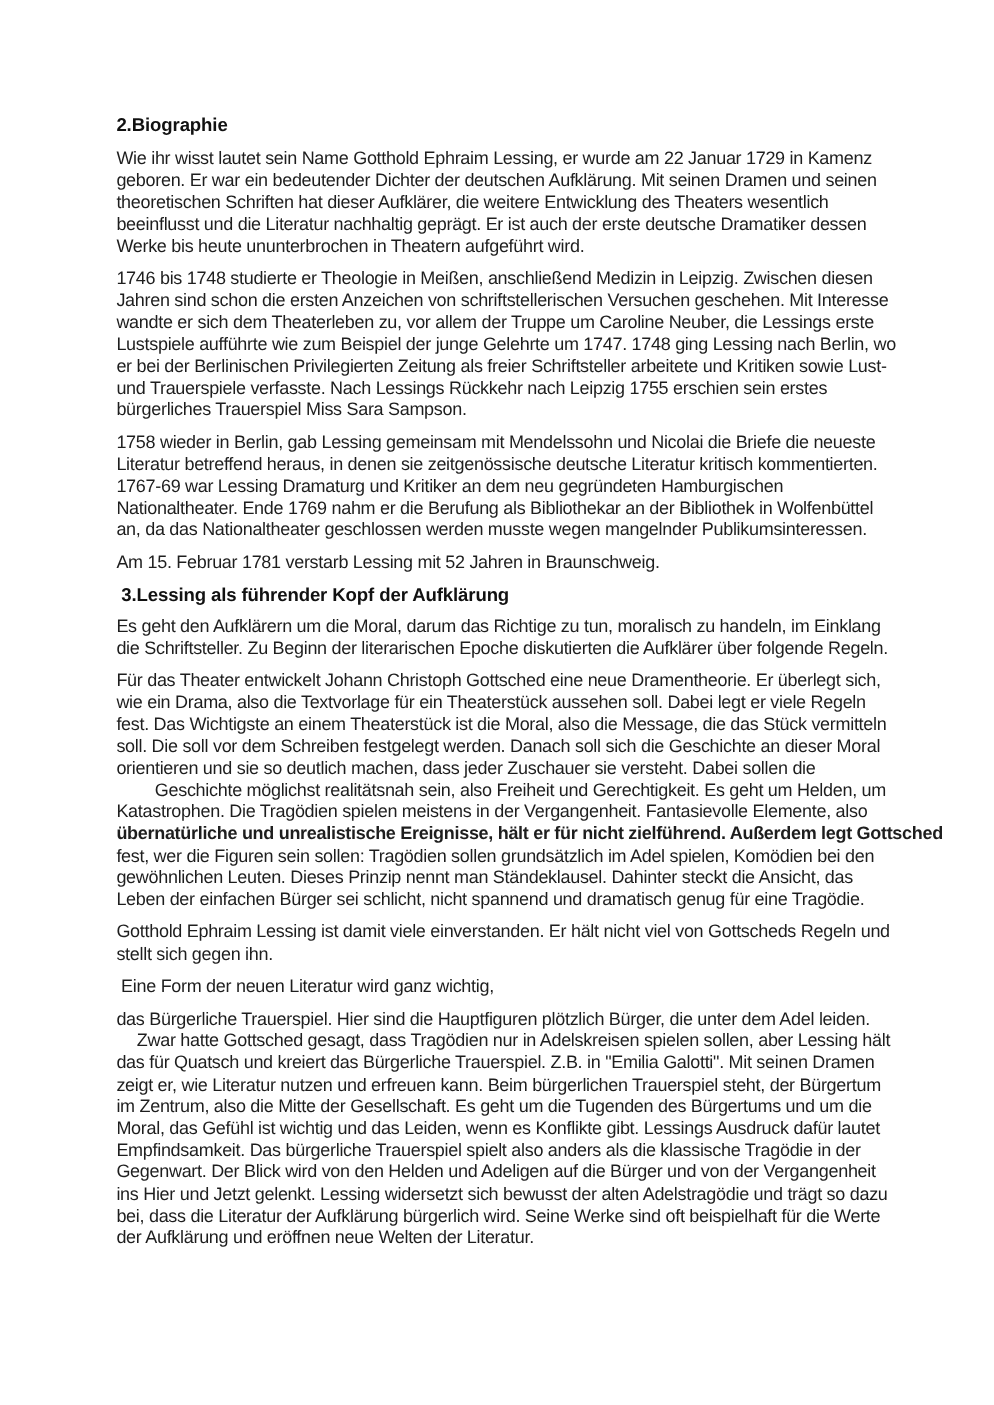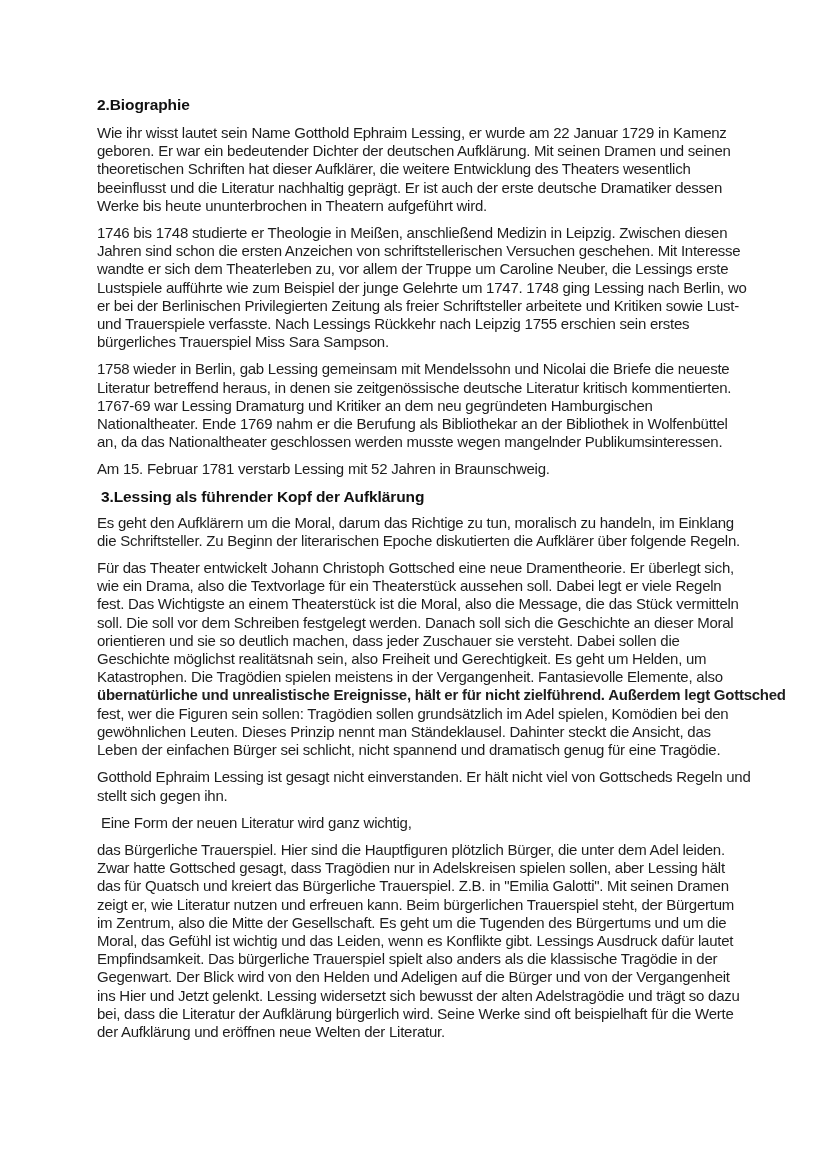--- a/index.html
+++ b/index.html
@@ -61,37 +61,37 @@
         <p class="para">
           <span class="line" style="white-space: pre;">Es geht den Aufklärern um die Moral, darum das Richtige zu tun, moralisch zu handeln, im Einklang</span>
           <span class="line" style="white-space: pre;">die Schriftsteller. Zu Beginn der literarischen Epoche diskutierten die Aufklärer über folgende Regeln.</span>
         </p>
         <p class="para">
           <span class="line" style="white-space: pre;">Für das Theater entwickelt Johann Christoph Gottsched eine neue Dramentheorie. Er überlegt sich,</span>
           <span class="line" style="white-space: pre;">wie ein Drama, also die Textvorlage für ein Theaterstück aussehen soll. Dabei legt er viele Regeln</span>
           <span class="line" style="white-space: pre;">fest. Das Wichtigste an einem Theaterstück ist die Moral, also die Message, die das Stück vermitteln</span>
           <span class="line" style="white-space: pre;">soll. Die soll vor dem Schreiben festgelegt werden. Danach soll sich die Geschichte an dieser Moral</span>
           <span class="line" style="white-space: pre;">orientieren und sie so deutlich machen, dass jeder Zuschauer sie versteht. Dabei sollen die</span>
-          <span class="line" style="white-space: pre;">Geschichte möglichst realitätsnah sein, also Freiheit und Gerechtigkeit. Es geht um Helden, um</span>
+          <span class="line" style="white-space: pre; margin-left: 32px;">Geschichte möglichst realitätsnah sein, also Freiheit und Gerechtigkeit. Es geht um Helden, um</span>
           <span class="line" style="white-space: pre;">Katastrophen. Die Tragödien spielen meistens in der Vergangenheit. Fantasievolle Elemente, also</span>
           <span class="line" style="white-space: pre; font-weight: bold;">übernatürliche und unrealistische Ereignisse, hält er für nicht zielführend. Außerdem legt Gottsched</span>
           <span class="line" style="white-space: pre;">fest, wer die Figuren sein sollen: Tragödien sollen grundsätzlich im Adel spielen, Komödien bei den</span>
           <span class="line" style="white-space: pre;">gewöhnlichen Leuten. Dieses Prinzip nennt man Ständeklausel. Dahinter steckt die Ansicht, das</span>
           <span class="line" style="white-space: pre;">Leben der einfachen Bürger sei schlicht, nicht spannend und dramatisch genug für eine Tragödie.</span>
         </p>
         <p class="para">
-          <span class="line" style="white-space: pre;">Gotthold Ephraim Lessing ist gesagt nicht einverstanden. Er hält nicht viel von Gottscheds Regeln und</span>
+          <span class="line" style="white-space: pre;">Gotthold Ephraim Lessing ist damit viele einverstanden. Er hält nicht viel von Gottscheds Regeln und</span>
           <span class="line" style="white-space: pre;">stellt sich gegen ihn.</span>
         </p>
         <p class="para">
           <span class="line" style="white-space: pre;"> Eine Form der neuen Literatur wird ganz wichtig,</span>
         </p>
         <p class="para">
           <span class="line" style="white-space: pre;">das Bürgerliche Trauerspiel. Hier sind die Hauptfiguren plötzlich Bürger, die unter dem Adel leiden.</span>
-          <span class="line" style="white-space: pre;">Zwar hatte Gottsched gesagt, dass Tragödien nur in Adelskreisen spielen sollen, aber Lessing hält</span>
+          <span class="line" style="white-space: pre; margin-left: 17px;">Zwar hatte Gottsched gesagt, dass Tragödien nur in Adelskreisen spielen sollen, aber Lessing hält</span>
           <span class="line" style="white-space: pre;">das für Quatsch und kreiert das Bürgerliche Trauerspiel. Z.B. in "Emilia Galotti". Mit seinen Dramen</span>
           <span class="line" style="white-space: pre;">zeigt er, wie Literatur nutzen und erfreuen kann. Beim bürgerlichen Trauerspiel steht, der Bürgertum</span>
           <span class="line" style="white-space: pre;">im Zentrum, also die Mitte der Gesellschaft. Es geht um die Tugenden des Bürgertums und um die</span>
           <span class="line" style="white-space: pre;">Moral, das Gefühl ist wichtig und das Leiden, wenn es Konflikte gibt. Lessings Ausdruck dafür lautet</span>
           <span class="line" style="white-space: pre;">Empfindsamkeit. Das bürgerliche Trauerspiel spielt also anders als die klassische Tragödie in der</span>
           <span class="line" style="white-space: pre;">Gegenwart. Der Blick wird von den Helden und Adeligen auf die Bürger und von der Vergangenheit</span>
           <span class="line" style="white-space: pre;">ins Hier und Jetzt gelenkt. Lessing widersetzt sich bewusst der alten Adelstragödie und trägt so dazu</span>
           <span class="line" style="white-space: pre;">bei, dass die Literatur der Aufklärung bürgerlich wird. Seine Werke sind oft beispielhaft für die Werte</span>
           <span class="line" style="white-space: pre;">der Aufklärung und eröffnen neue Welten der Literatur.</span>
         </p>

